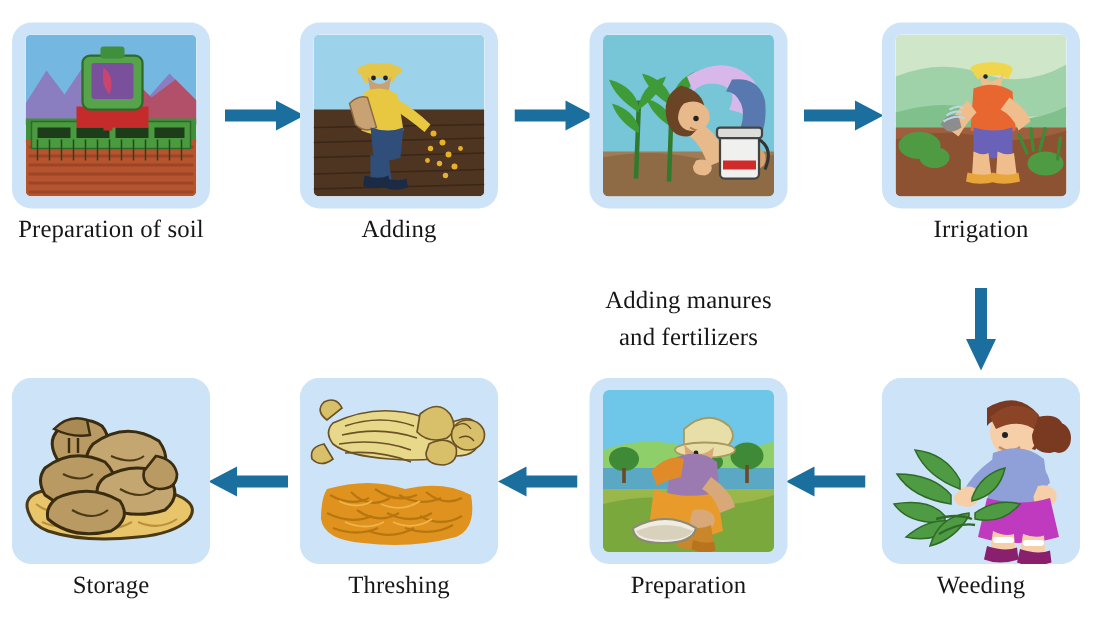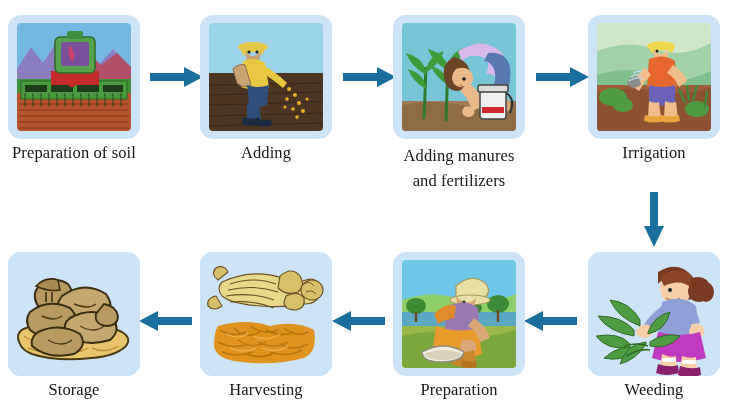--- a/index.html
+++ b/index.html
@@ -52,21 +52,21 @@
     width: 240px;
     left: -54px;
     top: 128px;
     text-align: center;
     font-size: 16.5px;
     color: #161616;
     line-height: 20px;
     letter-spacing: .1px;
     white-space: pre-line;
   }
-  .caption.two-line { line-height: 25px; }
+  .caption.two-line { line-height: 25px; margin-top: 44px; }
 
   
   .arrow-h {
     position: absolute;
     width: 54px;
     height: 22px;
   }
   .arrow-v {
     position: absolute;
     width: 22px;
@@ -419,21 +419,21 @@
           </g>
           <g stroke="#f0b44a" stroke-width="1.2" fill="none">
             <path d="M26 82 q12 6 22 0"></path>
               <path d="M54 84 q14 6 26 -2"></path>
               <path d="M30 96 q14 6 26 0"></path>
             <path d="M62 96 q14 6 26 -2"></path>
           </g>
         </svg>
       </div>
     </div>
-    <div class="caption">Harvesting</div>
+    <div class="caption">Threshing</div>
   </div>
 
   <div class="arrow-h" style="left:138px; top:310px;">
     <svg viewBox="0 0 54 22">
         <path d="M54 7 L20 7 L20 1 L1 11 L20 21 L20 15 L54 15 Z" fill="#1a6f9f"></path>
       </svg>
   </div>
 
   <div class="step" style="left:8px; top:252px;">
     <div class="card plain">

